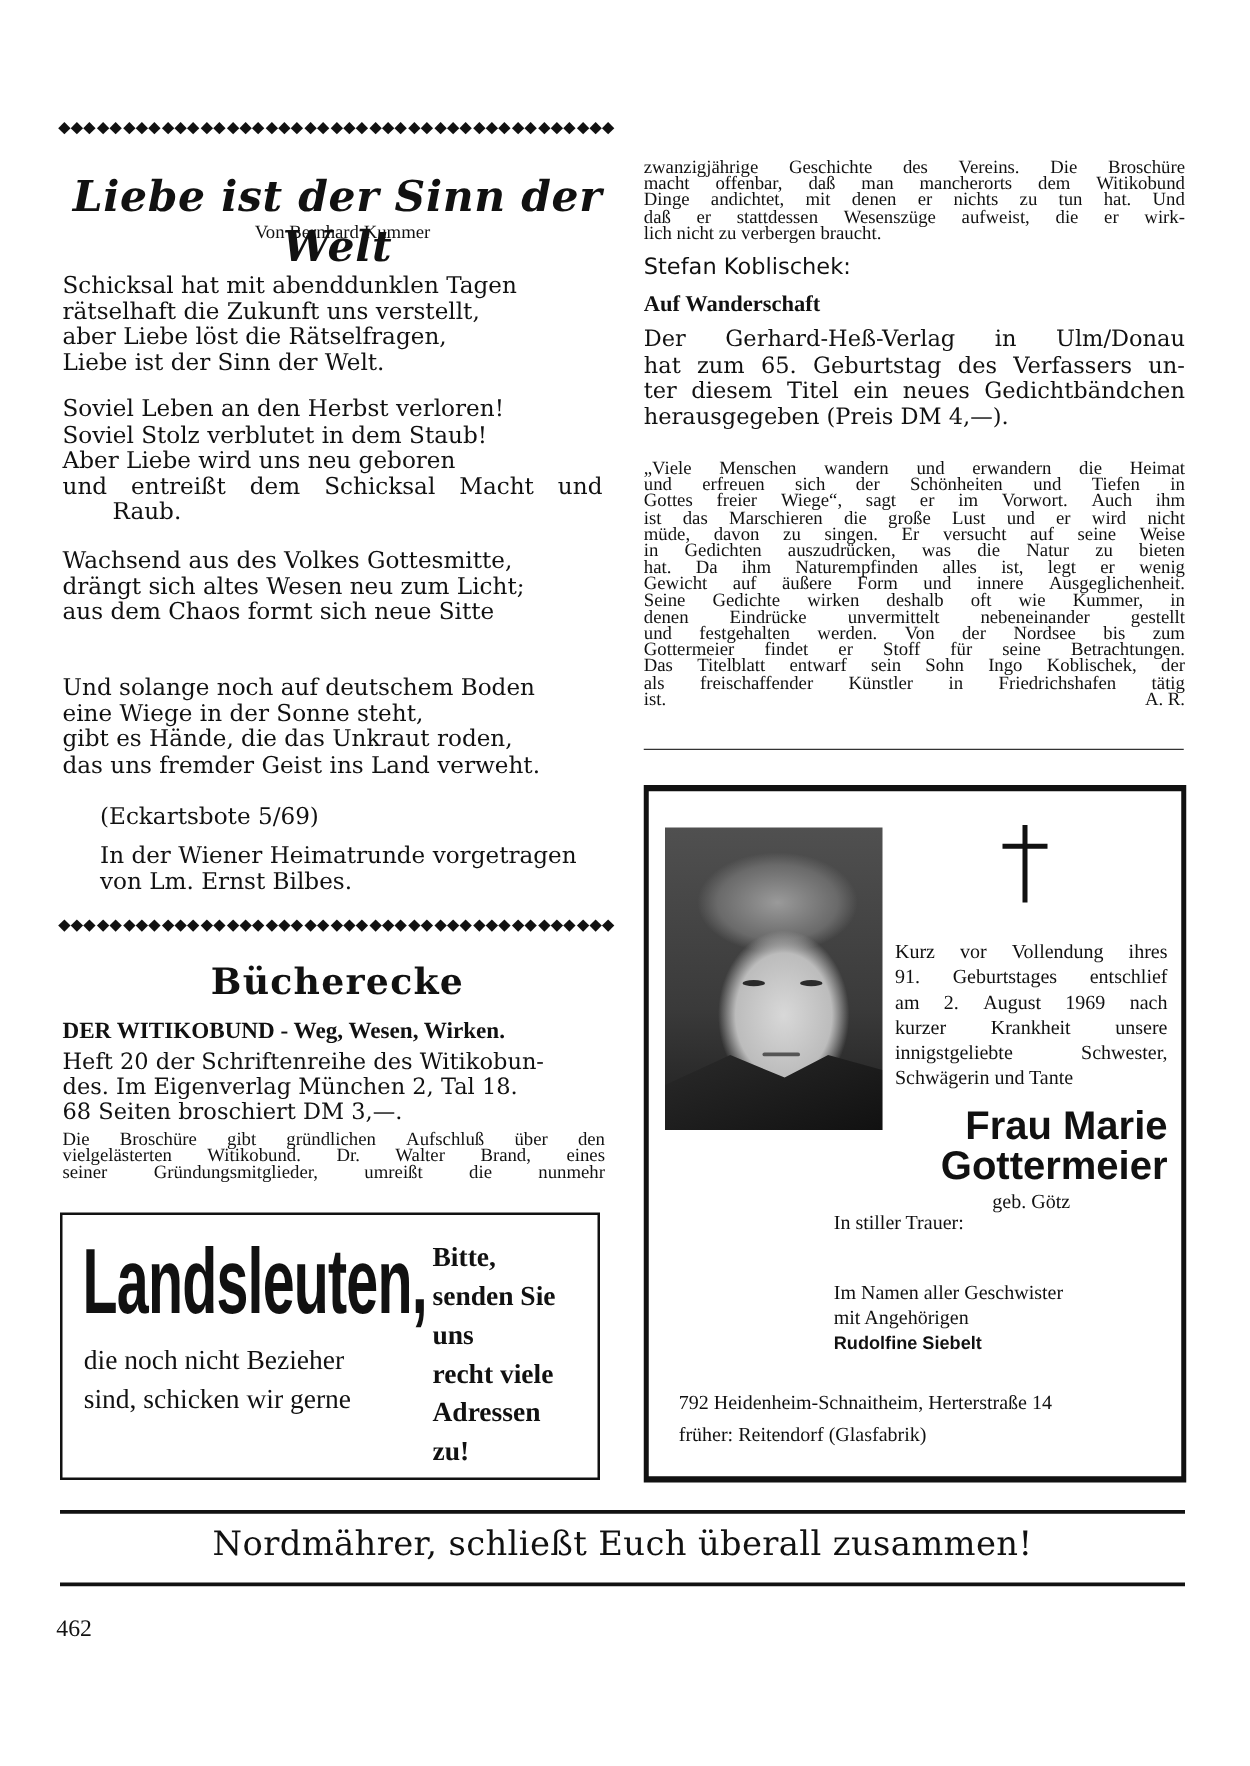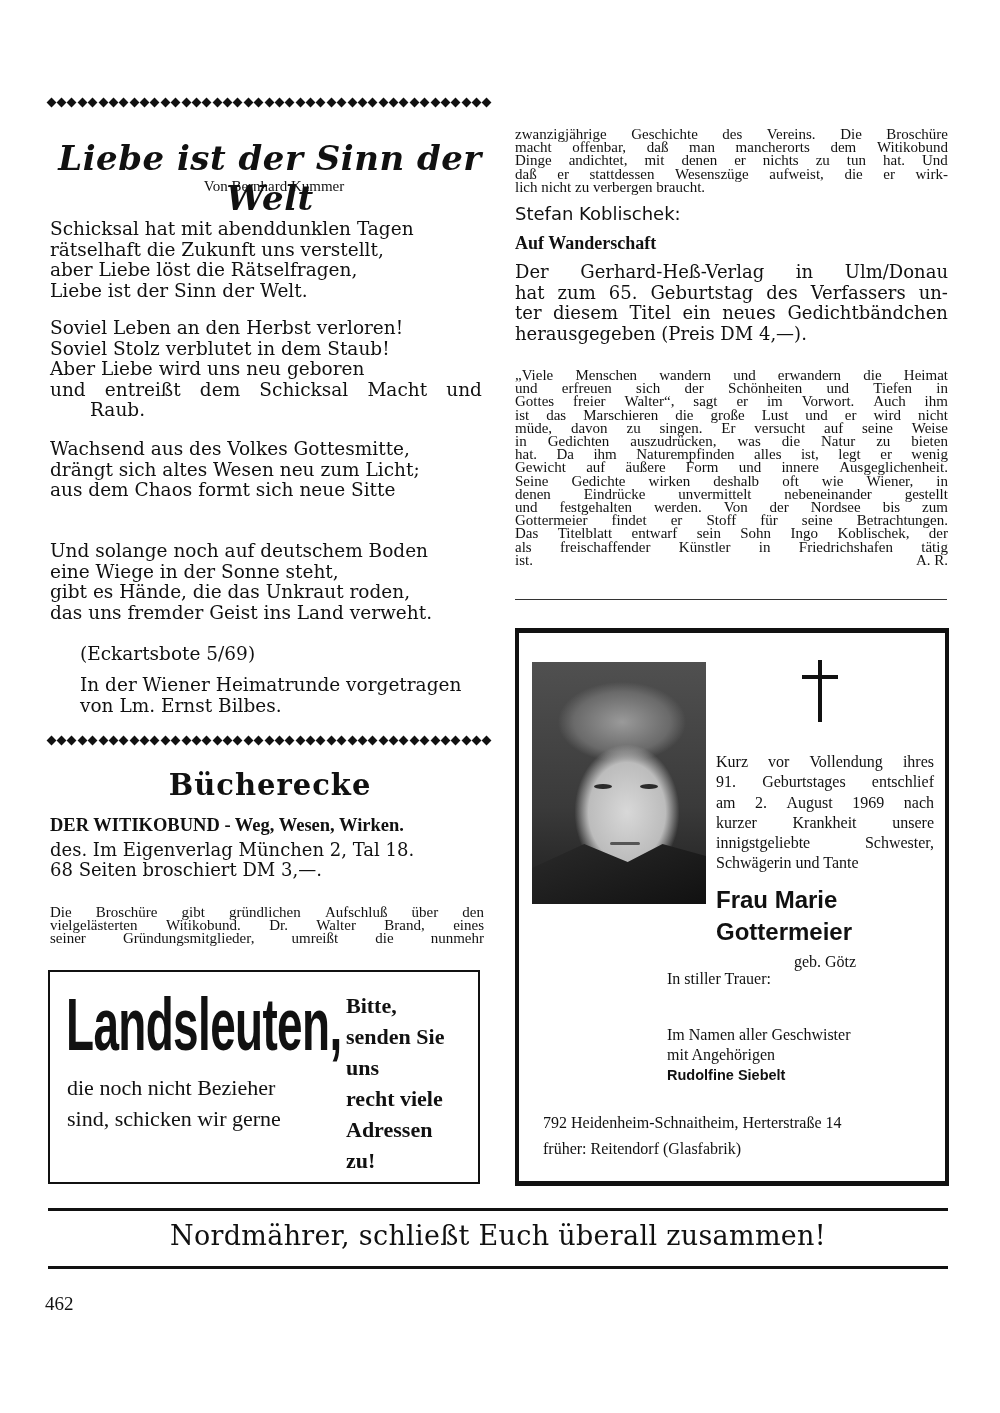--- a/index.html
+++ b/index.html
@@ -128,22 +128,22 @@
   .cross { left: 802px; top: 660px; width: 36px; height: 64px; }
   .cross .v { position:absolute; left:16px; top:0; width:4px; height:62px; background:#111; }
   .cross .h { position:absolute; left:0; top:15px; width:36px; height:4px; background:#111; }
   .obit-text {
     left: 716px; width: 218px; top: 752px;
     font-family: "Liberation Serif", serif; font-size: 16px; line-height: 20.3px;
   }
   .obit-text div { display:flex; justify-content: space-between; white-space: nowrap; }
   .obit-text div.last { justify-content: flex-start; gap: 5px; }
   .obit-name {
-    left: 716px; width: 218px; top: 884px; text-align: left;
-    font-family: "Liberation Sans", sans-serif; font-weight: bold; font-size: 24px; line-height: 32px;
+    left: 716px; width: 218px; top: 884px; text-align: right;
+    font-family: "Liberation Sans", sans-serif; font-weight: bold; font-size: 32px; line-height: 32px;
   }
   .obit-born {
     left: 716px; width: 218px; top: 953px; text-align: center;
     font-family: "Liberation Serif", serif; font-size: 16px;
   }
   .obit-mourn {
     left: 667px; top: 969px;
     font-family: "Liberation Serif", serif; font-size: 16px; line-height: 20px;
   }
   .obit-sig {
@@ -302,20 +302,21 @@
     <span class="diamond"></span>
     <span class="diamond"></span>
     <span class="diamond"></span>
     <span class="diamond"></span>
     <span class="diamond"></span>
   </div>
 
 <div class="abs books-title">Bücherecke</div>
 <div class="abs book-head">DER WITIKOBUND - Weg, Wesen, Wirken.</div>
 <div class="abs book-info">
+  <div>Heft 20 der Schriftenreihe des Witikobun-</div>
   <div>des. Im Eigenverlag München 2, Tal 18.</div>
   <div>68 Seiten broschiert DM 3,—.</div>
 </div>
 <div class="abs small-just" style="left:50px; width:434px; top:906px;">
   <div>
       <span>Die</span>
       <span>Broschüre</span>
       <span>gibt</span>
       <span>gründlichen</span>
       <span>Aufschluß</span>
@@ -443,21 +444,21 @@
       <span>sich</span>
       <span>der</span>
       <span>Schönheiten</span>
       <span>und</span>
       <span>Tiefen</span>
       <span>in</span>
     </div>
   <div>
       <span>Gottes</span>
       <span>freier</span>
-      <span>Walter“,</span>
+      <span>Wiege“,</span>
       <span>sagt</span>
       <span>er</span>
       <span>im</span>
       <span>Vorwort.</span>
       <span>Auch</span>
       <span>ihm</span>
     </div>
   <div>
       <span>ist</span>
       <span>das</span>
@@ -511,21 +512,21 @@
       <span>innere</span>
       <span>Ausgeglichenheit.</span>
     </div>
   <div>
       <span>Seine</span>
       <span>Gedichte</span>
       <span>wirken</span>
       <span>deshalb</span>
       <span>oft</span>
       <span>wie</span>
-      <span>Wiener,</span>
+      <span>Kummer,</span>
       <span>in</span>
     </div>
   <div>
       <span>denen</span>
       <span>Eindrücke</span>
       <span>unvermittelt</span>
       <span>nebeneinander</span>
       <span>gestellt</span>
     </div>
   <div>

